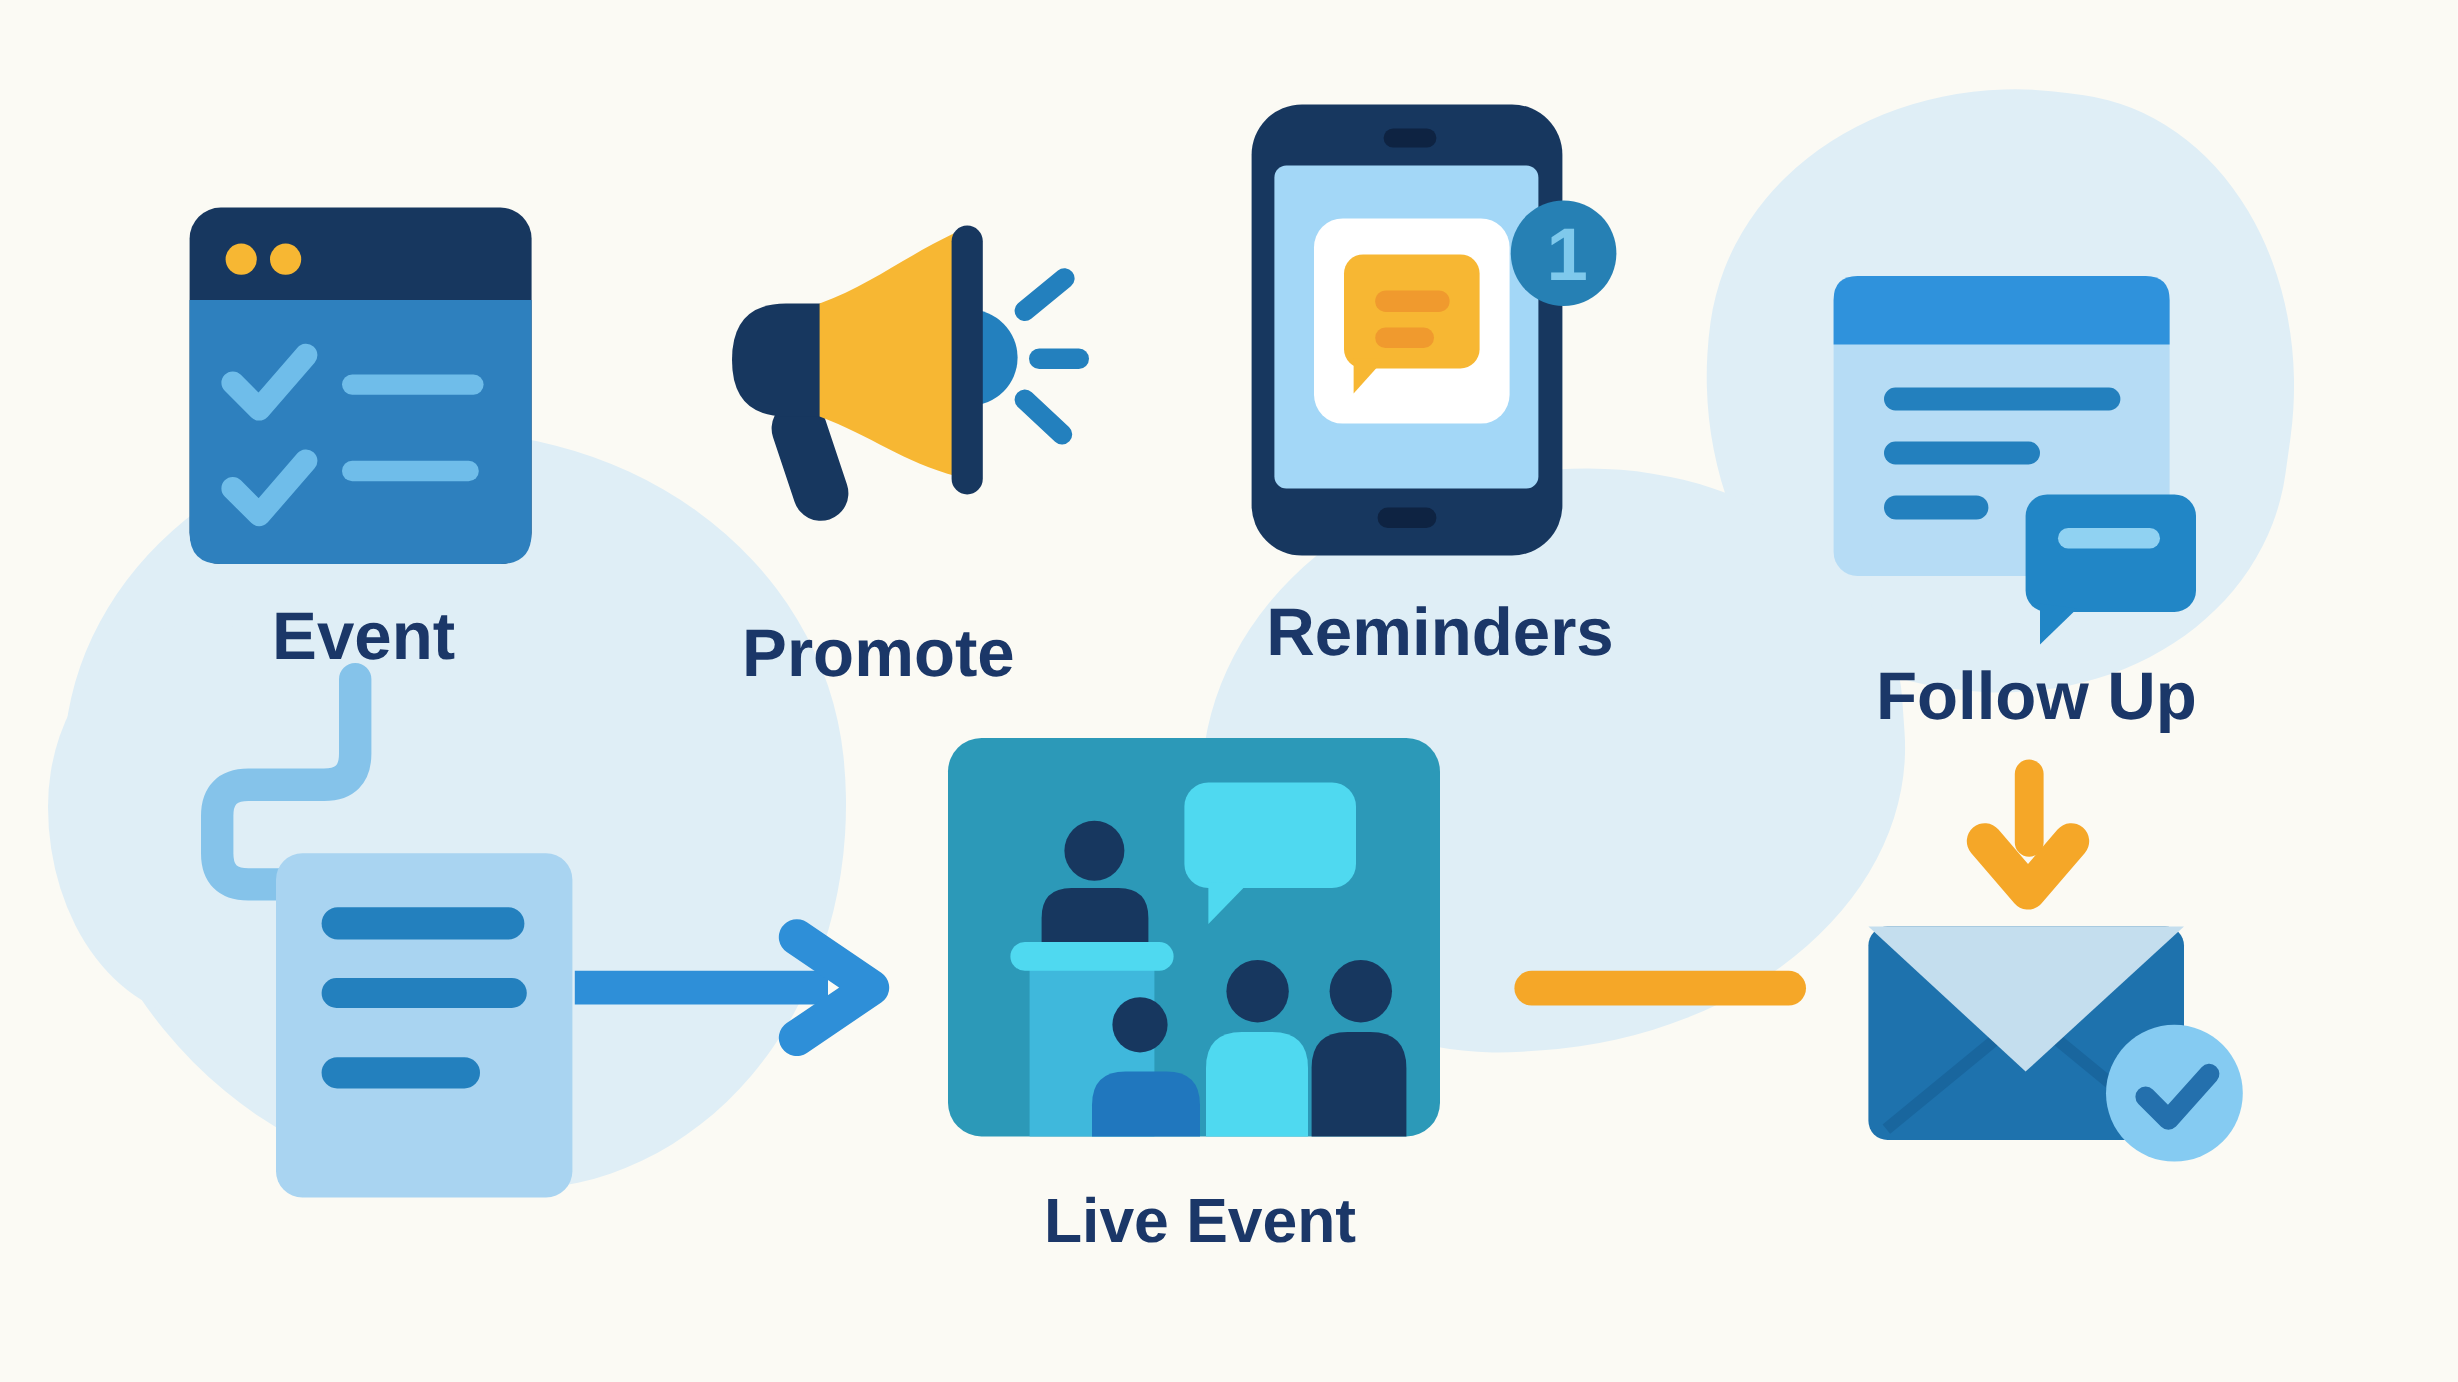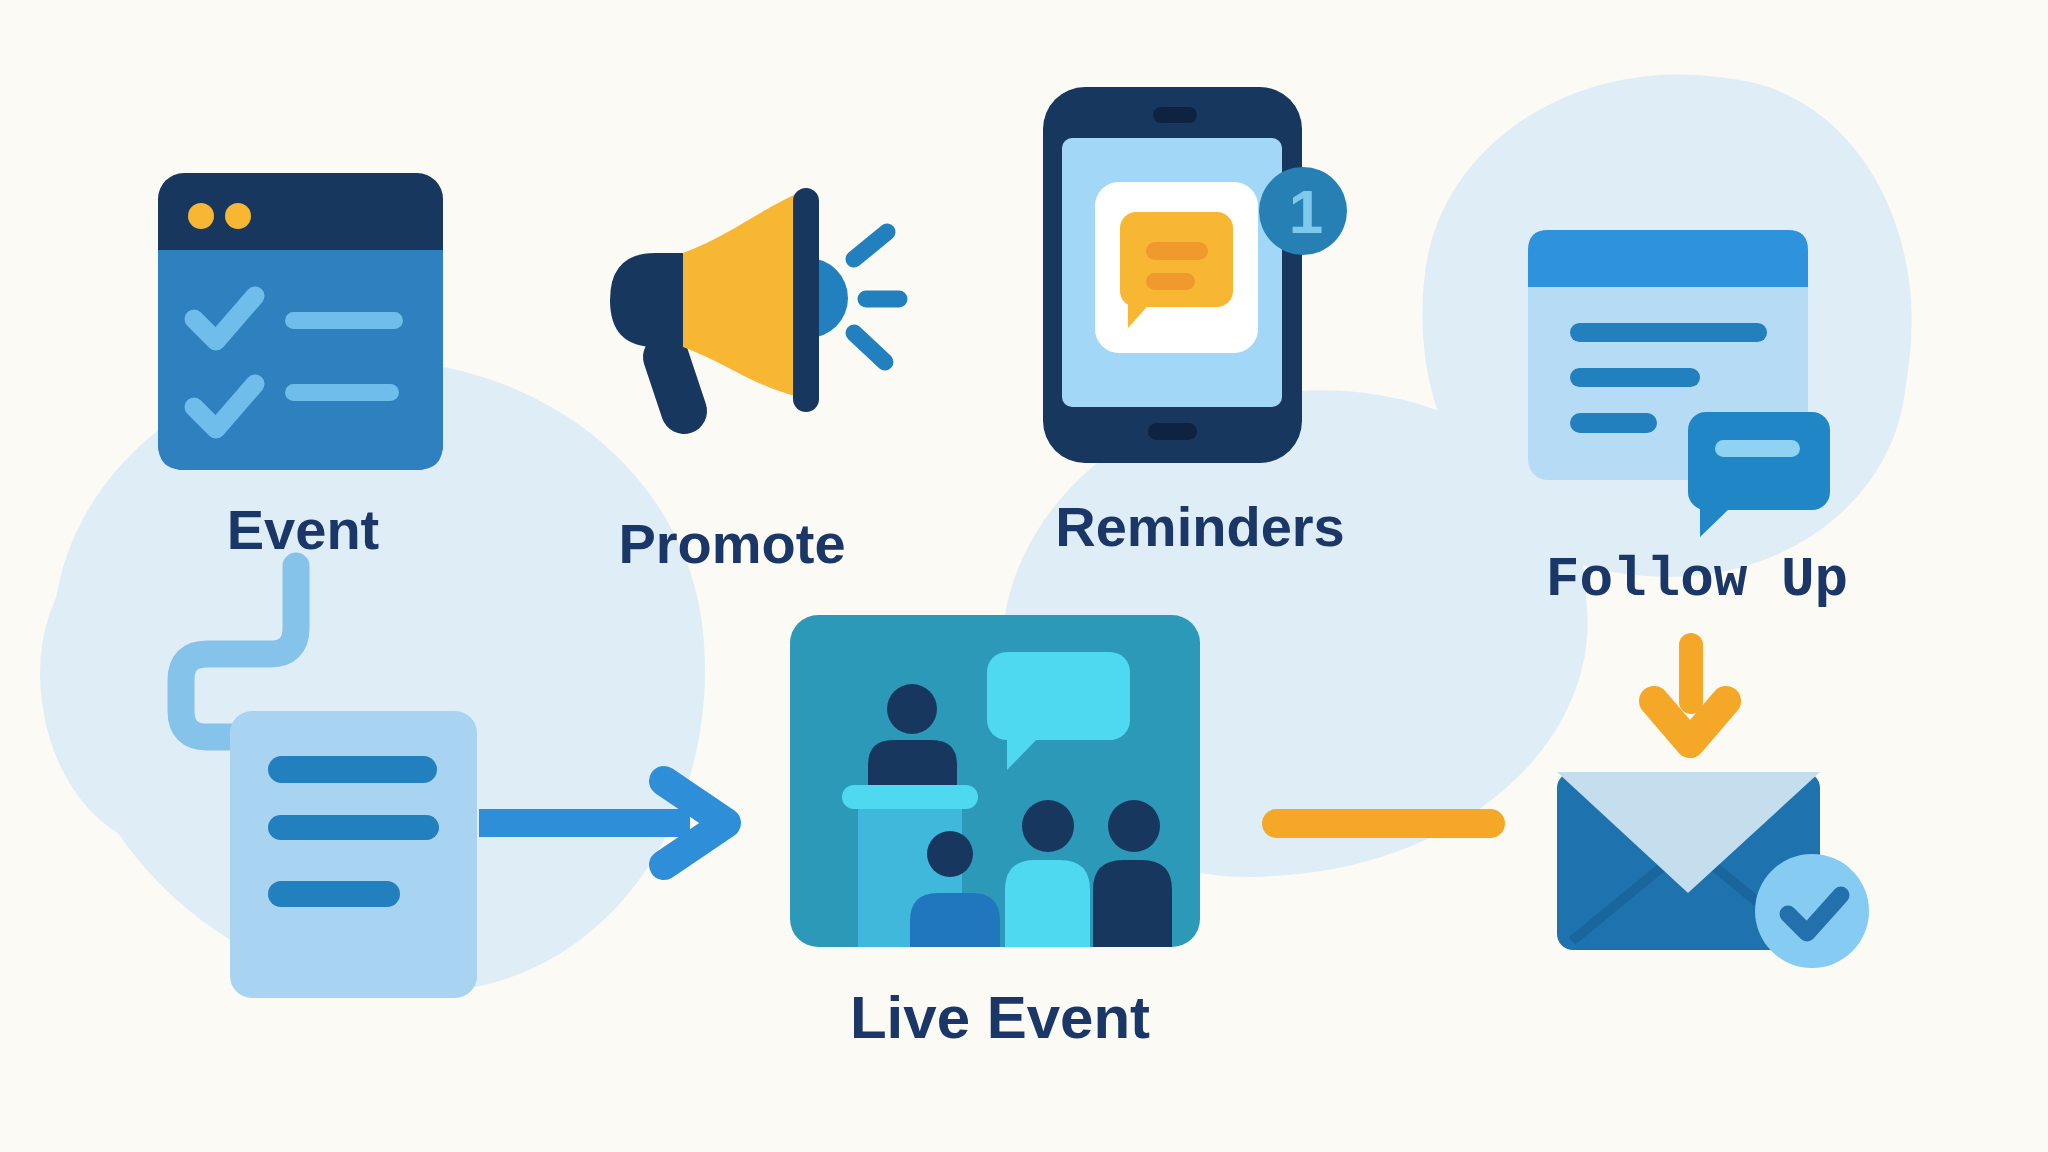--- a/index.html
+++ b/index.html
@@ -16,21 +16,21 @@
   .blob.b-topright { left:1420px; top:72px; width:492px; height:505px;
                    border-radius:56% 44% 52% 48% / 47% 53% 44% 56%; transform:rotate(8deg); }
   .blob.b-center { left:1000px; top:392px; width:588px; height:482px;
                    border-radius:52% 48% 56% 44% / 55% 45% 52% 48%; transform:rotate(-4deg); }
   .abs { position:absolute; }
   .step-label {
     position:absolute; transform:translateX(-50%);
     font-weight:700; font-size:56px; line-height:64px;
     color: var(--c-label, #1B3768); text-align:center; white-space:nowrap;
   }
-  .step-label.big { font-size:60px; }
+  .step-label.big { font-size:52px; }
   svg { display:block; overflow:visible; }
   .badge-num {
     font-family:"Liberation Sans", sans-serif;
     font-weight:700; font-size:62px;
   }
 </style>
 </head>
 <body>
 
 <div class="canvas">
@@ -154,16 +154,16 @@
     <path d="M7 7 H270 L138 128 Z" style="fill:var(--c-envflap)"></path>
     <g>
       <circle cx="262" cy="146" r="57" style="fill:var(--c-checkcircle)"></circle>
       <path d="M238 149 L257 168 L291 130" fill="none" style="stroke:var(--c-checkmark)" stroke-width="17" stroke-linecap="round" stroke-linejoin="round"></path>
     </g>
   </svg>
 
   <div class="step-label" style="left:303px;  top:498px;">Event</div>
   <div class="step-label" style="left:732px;  top:512px;">Promote</div>
   <div class="step-label" style="left:1200px; top:495px;">Reminders</div>
-  <div class="step-label" style="left:1697px; top:548px;font-family:Liberation Mono, monospace;">Follow Up</div>
+  <div class="step-label" style="left:1697px; top:548px;">Follow Up</div>
   <div class="step-label big" style="left:1000px; top:986px;">Live Event</div>
 
 </div>
 
 </body></html>

